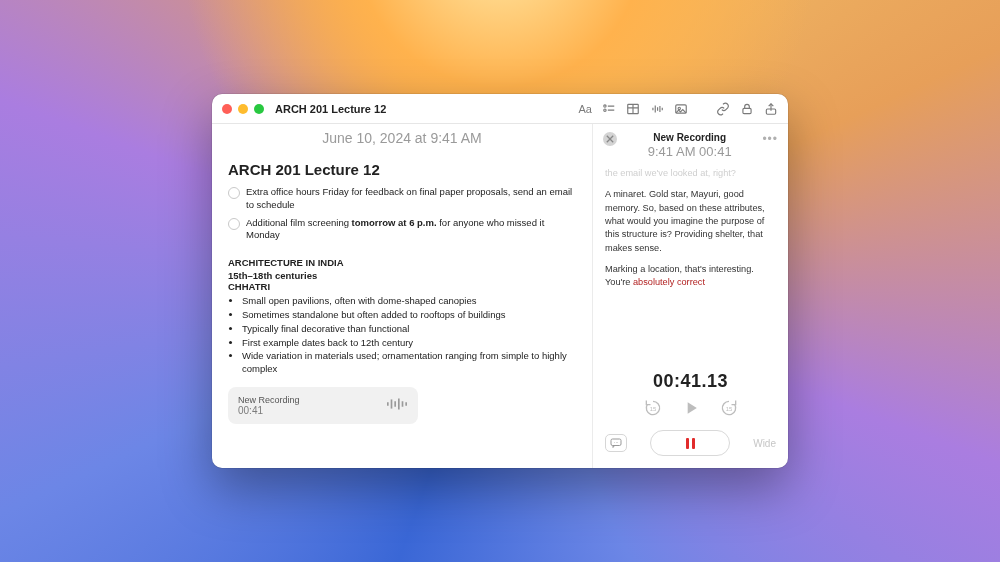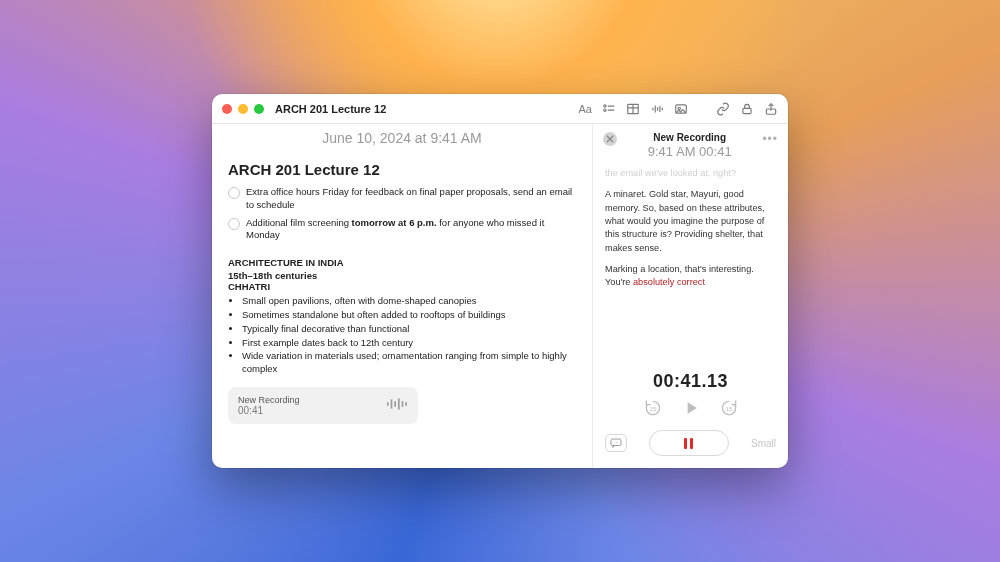--- a/index.html
+++ b/index.html
@@ -262,18 +262,18 @@
                 <path d="M9 15l-3 4v-4"></path>
                 <text x="8" y="12" font-size="9" fill="currentColor" stroke="none">⋯</text>
               </svg>
           </div>
           <div class="rec-btn">
             <span class="pause-glyph">
                 <span></span>
                 <span></span>
               </span>
           </div>
-          <div class="done">Small</div>
+          <div class="done">Wide</div>
         </div>
       </div>
     </div>
   </div>
 </div>
 
 </body></html>

